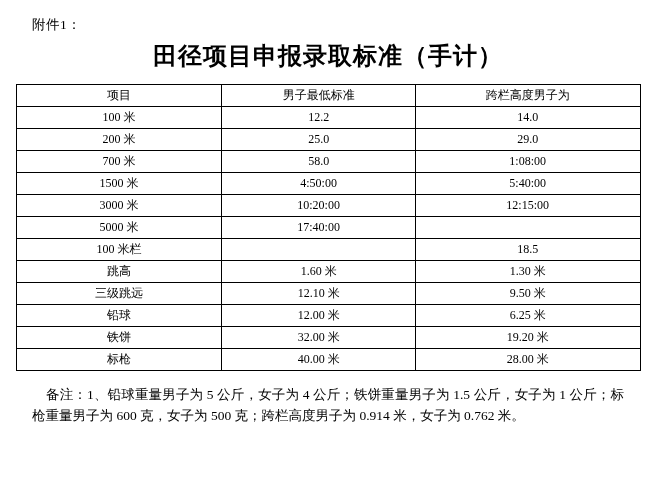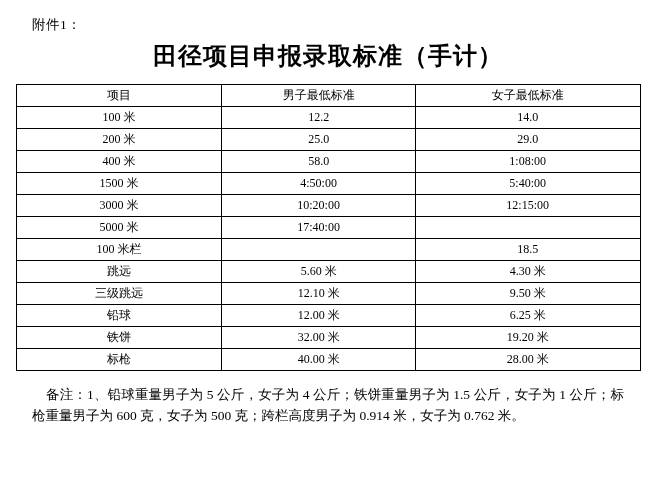--- a/index.html
+++ b/index.html
@@ -76,36 +76,36 @@
   <table class="std-table">
     <colgroup>
       <col class="col-event">
       <col class="col-men">
       <col class="col-women">
     </colgroup>
     <thead>
       <tr>
         <th>项目</th>
         <th>男子最低标准</th>
-        <th>女子最低标准</th>
+        <th>跨栏高度男子为</th>
       </tr>
     </thead>
     <tbody>
       <tr>
         <td>100 米</td>
         <td>12.2</td>
         <td>14.0</td>
       </tr>
       <tr>
         <td>200 米</td>
         <td>25.0</td>
         <td>29.0</td>
       </tr>
       <tr>
-        <td>400 米</td>
+        <td>700 米</td>
         <td>58.0</td>
         <td>1:08:00</td>
       </tr>
       <tr>
         <td>1500 米</td>
         <td>4:50:00</td>
         <td>5:40:00</td>
       </tr>
       <tr>
         <td>3000 米</td>
@@ -116,23 +116,23 @@
         <td>5000 米</td>
         <td>17:40:00</td>
         <td></td>
       </tr>
       <tr>
         <td>100 米栏</td>
         <td></td>
         <td>18.5</td>
       </tr>
       <tr>
-        <td>跳远</td>
-        <td>5.60 米</td>
-        <td>4.30 米</td>
+        <td>跳高</td>
+        <td>1.60 米</td>
+        <td>1.30 米</td>
       </tr>
       <tr>
         <td>三级跳远</td>
         <td>12.10 米</td>
         <td>9.50 米</td>
       </tr>
       <tr>
         <td>铅球</td>
         <td>12.00 米</td>
         <td>6.25 米</td>

